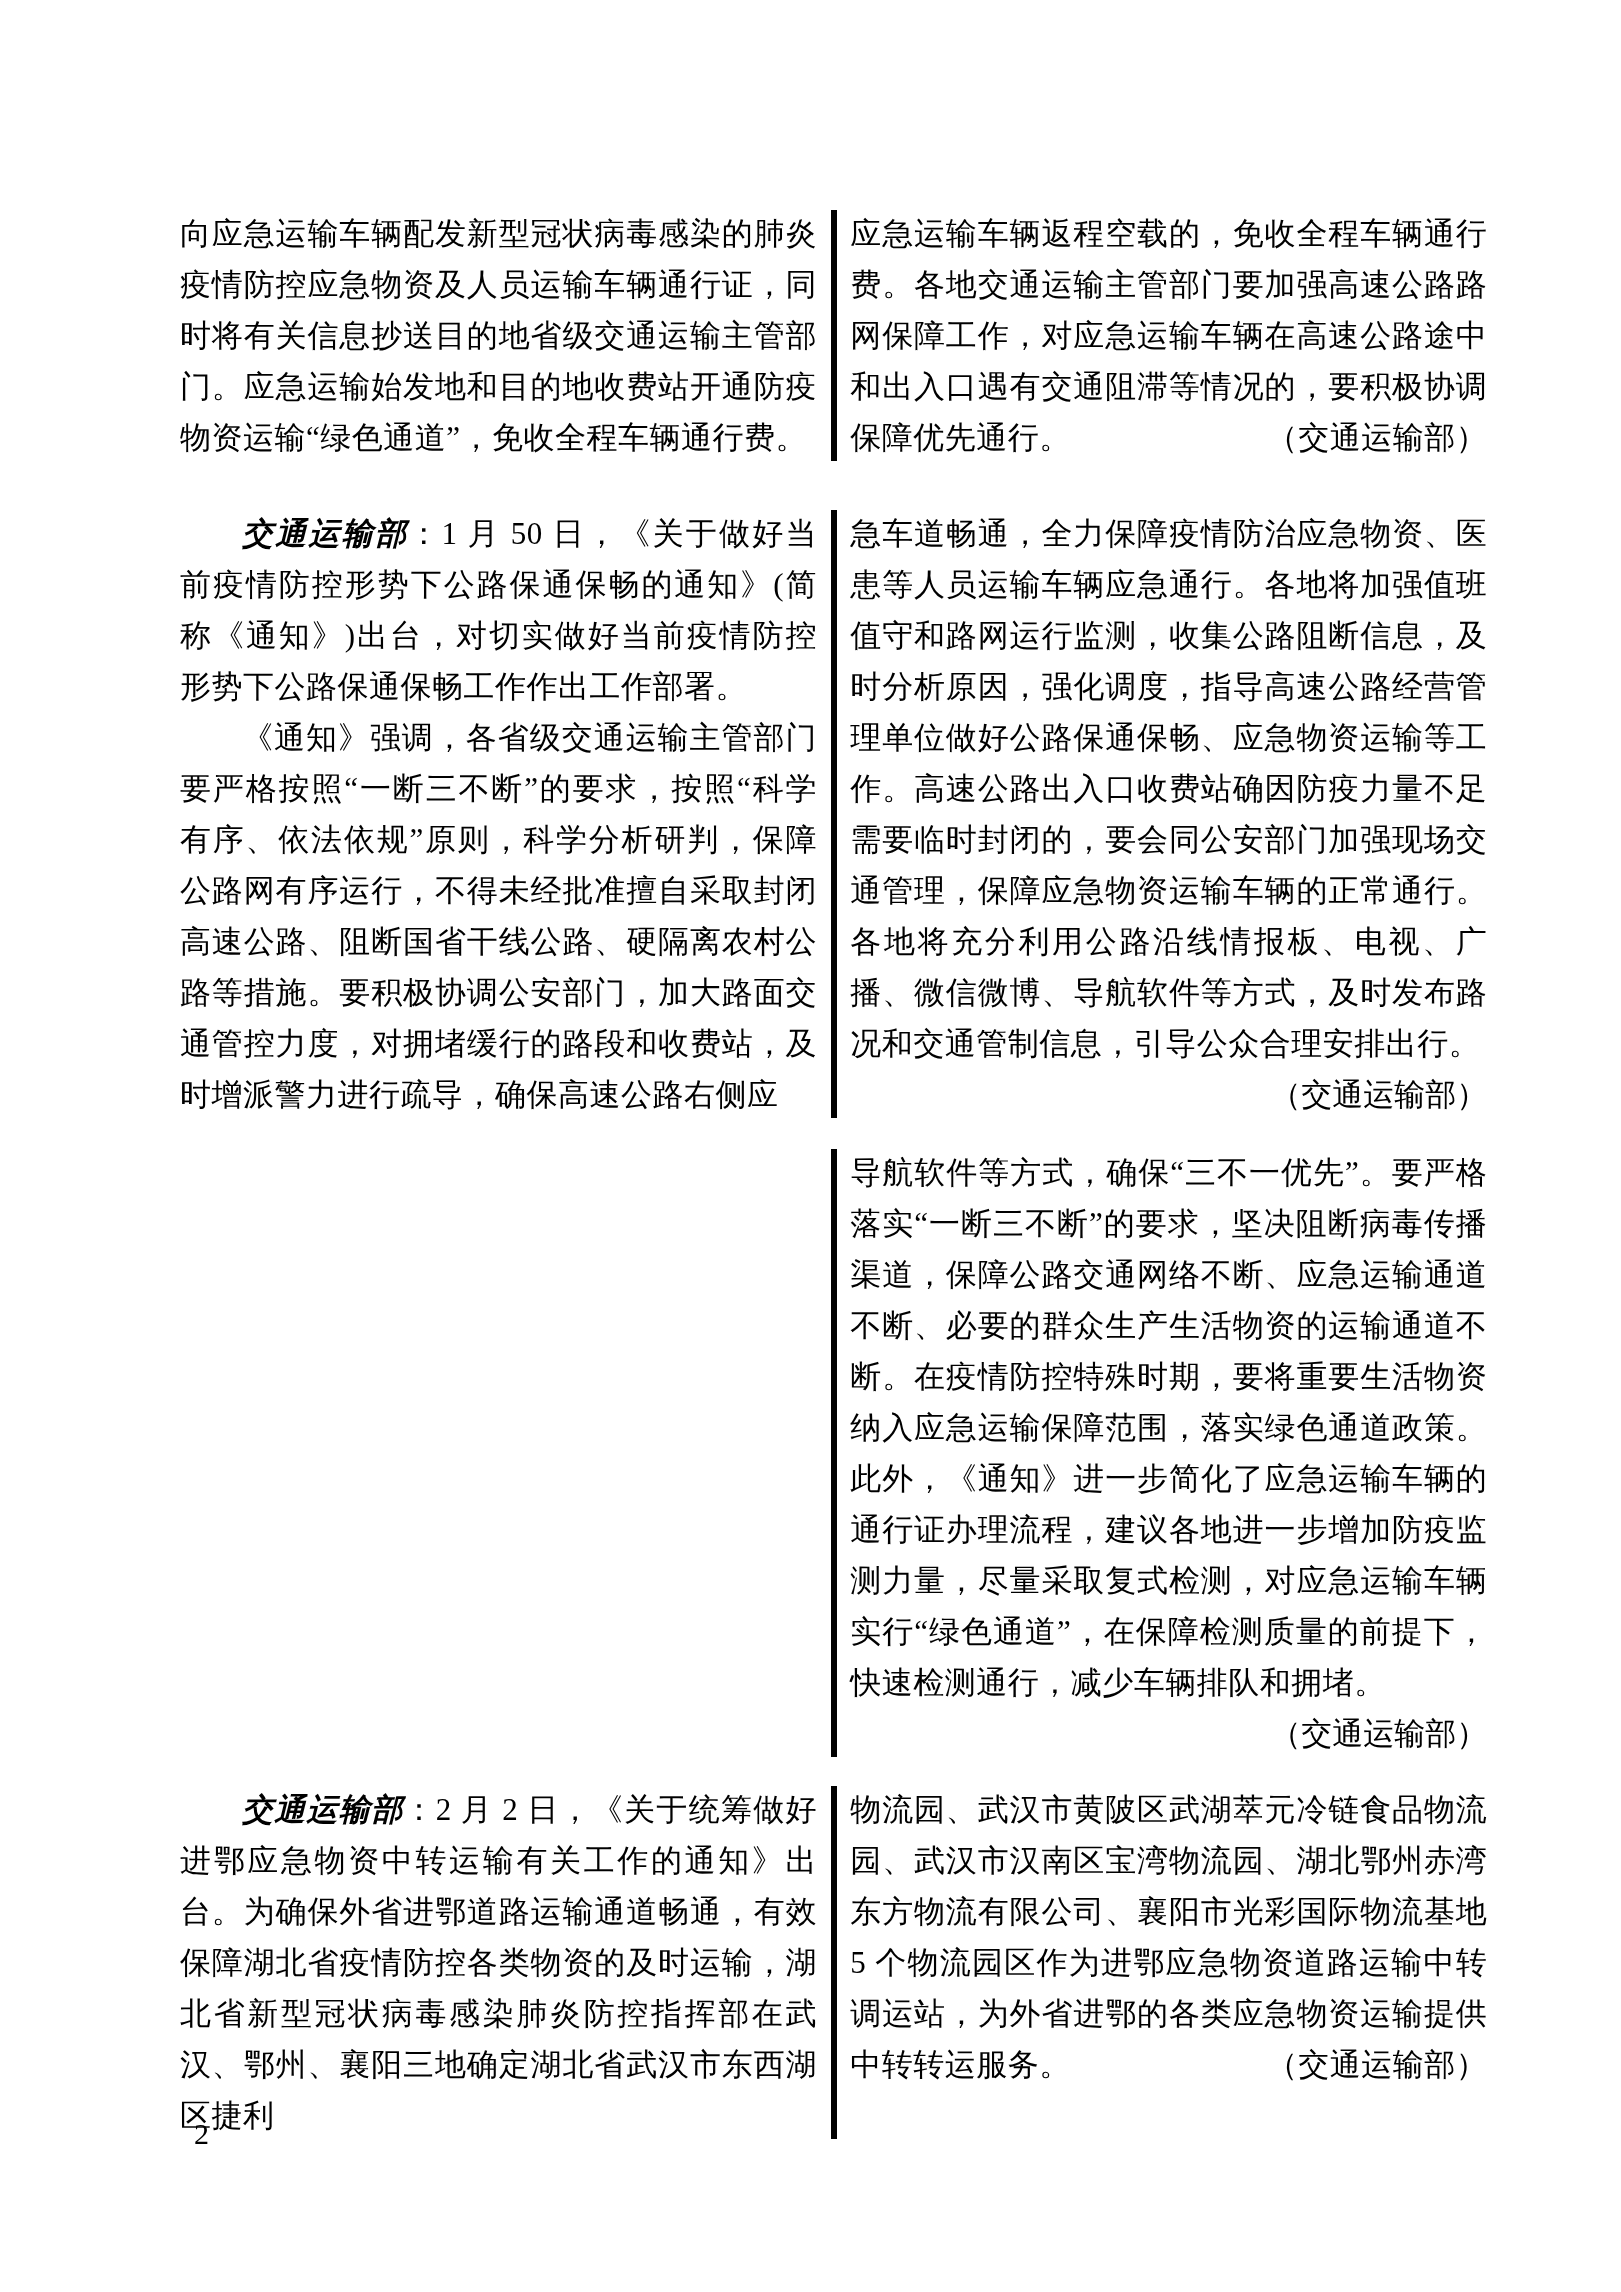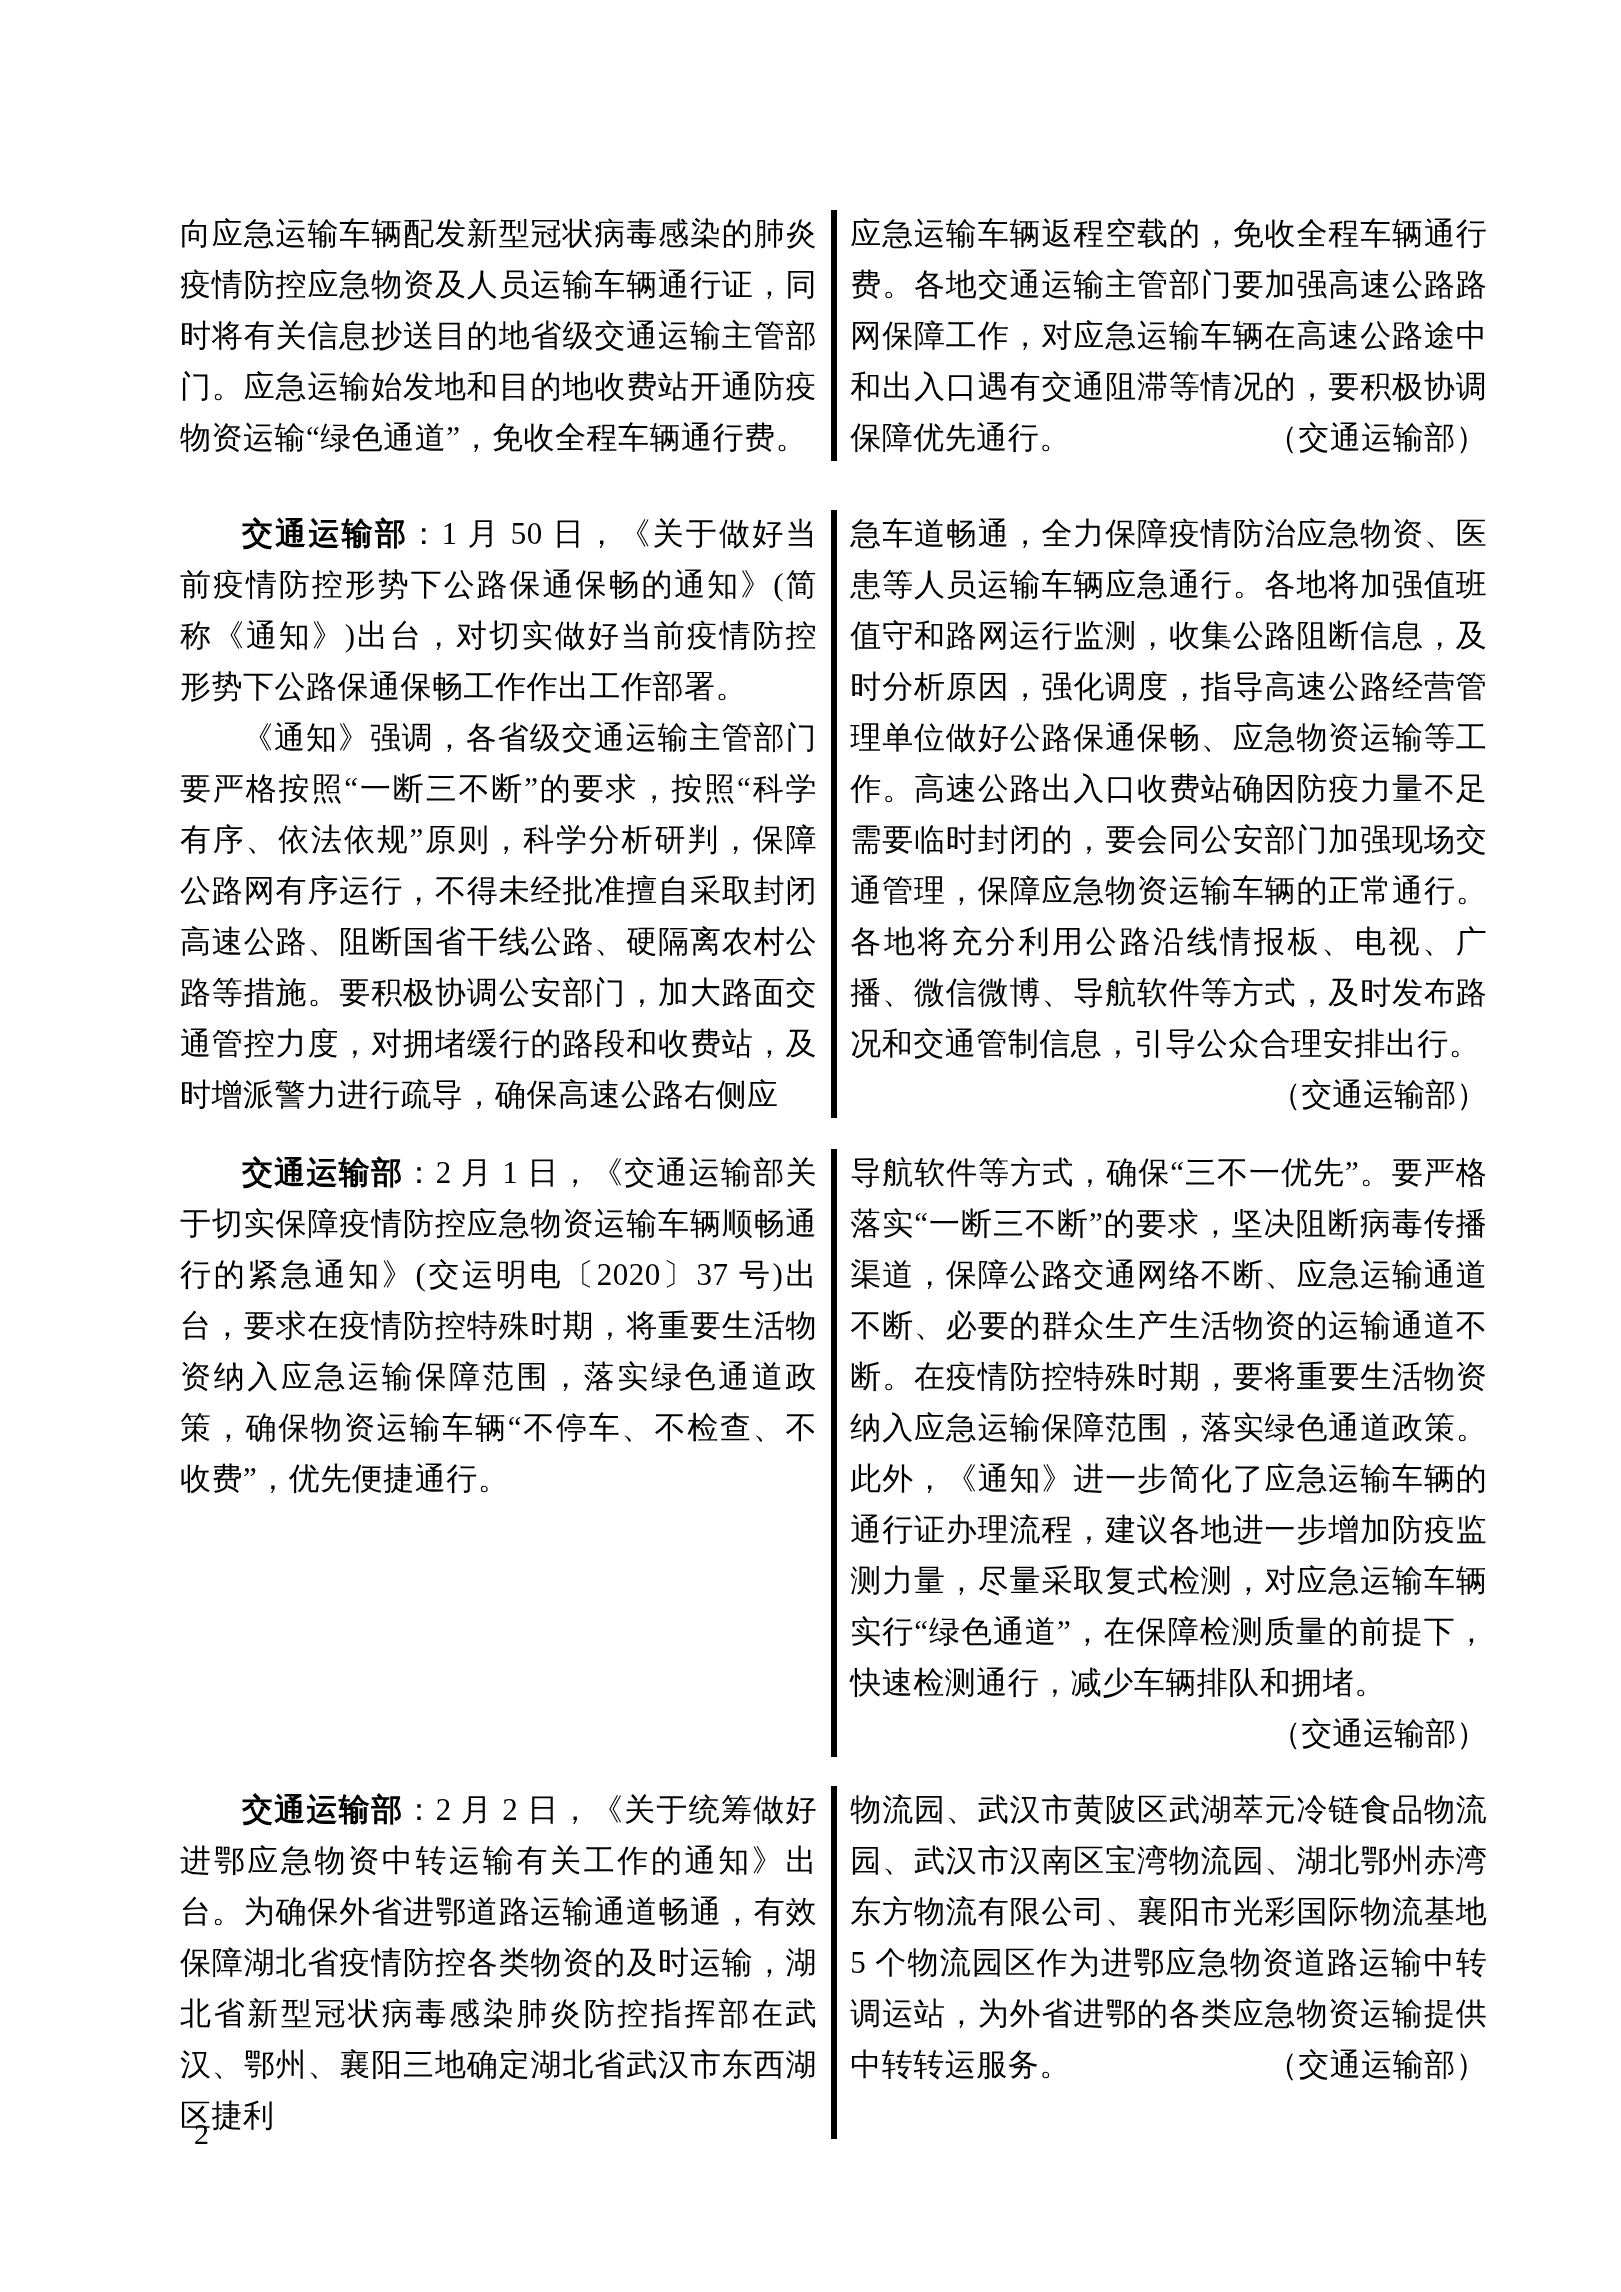--- a/index.html
+++ b/index.html
@@ -41,20 +41,21 @@
     line-height: 51px;
     text-align: justify;
     word-break: break-all;
     letter-spacing: 0.5px;
   }
   .para.indent {
     text-indent: 2em;
   }
   .lead {
     font-weight: bold;
+    font-style: italic;
   }
   .attr-inline {
     float: right;
   }
   .attr-line {
     margin: 0;
     font-size: 31px;
     line-height: 51px;
     text-align: right;
   }
@@ -86,21 +87,20 @@
   </div>
   <div class="rule"></div>
   <div class="col">
     <p class="para"><span>急车道畅通，全力保障疫情防治应急物资、医患等人员运输车辆应急通行。各地将加强值班值守和路网运行监测，收集公路阻断信息，及时分析原因，强化调度，指导高速公路经营管理单位做好公路保通保畅、应急物资运输等工作。高速公路出入口收费站确因防疫力量不足需要临时封闭的，要会同公安部门加强现场交通管理，保障应急物资运输车辆的正常通行。各地将充分利用公路沿线情报板、电视、广播、微信微博、导航软件等方式，及时发布路况和交通管制信息，引导公众合理安排出行。</span></p>
     <p class="attr-line"><span>（交通运输部）</span></p>
   </div>
 </section>
 
 <section class="block" id="block-3">
   <div class="col">
-    <p class="para indent"><b class="lead">交通运输部</b><span>：2 月 1 日，《交通运输部关于切实保障疫情防控应急物资运输车辆顺畅通行的紧急通知》(交运明电〔2020〕37 号)出台，要求在疫情防控特殊时期，将重要生活物资纳入应急运输保障范围，落实绿色通道政策，确保物资运输车辆“不停车、不检查、不收费”，优先便捷通行。</span></p>
   </div>
   <div class="rule"></div>
   <div class="col">
     <p class="para"><span>导航软件等方式，确保“三不一优先”。要严格落实“一断三不断”的要求，坚决阻断病毒传播渠道，保障公路交通网络不断、应急运输通道不断、必要的群众生产生活物资的运输通道不断。在疫情防控特殊时期，要将重要生活物资纳入应急运输保障范围，落实绿色通道政策。此外，《通知》进一步简化了应急运输车辆的通行证办理流程，建议各地进一步增加防疫监测力量，尽量采取复式检测，对应急运输车辆实行“绿色通道”，在保障检测质量的前提下，快速检测通行，减少车辆排队和拥堵。</span></p>
     <p class="attr-line"><span>（交通运输部）</span></p>
   </div>
 </section>
 
 <section class="block" id="block-4">
   <div class="col">

